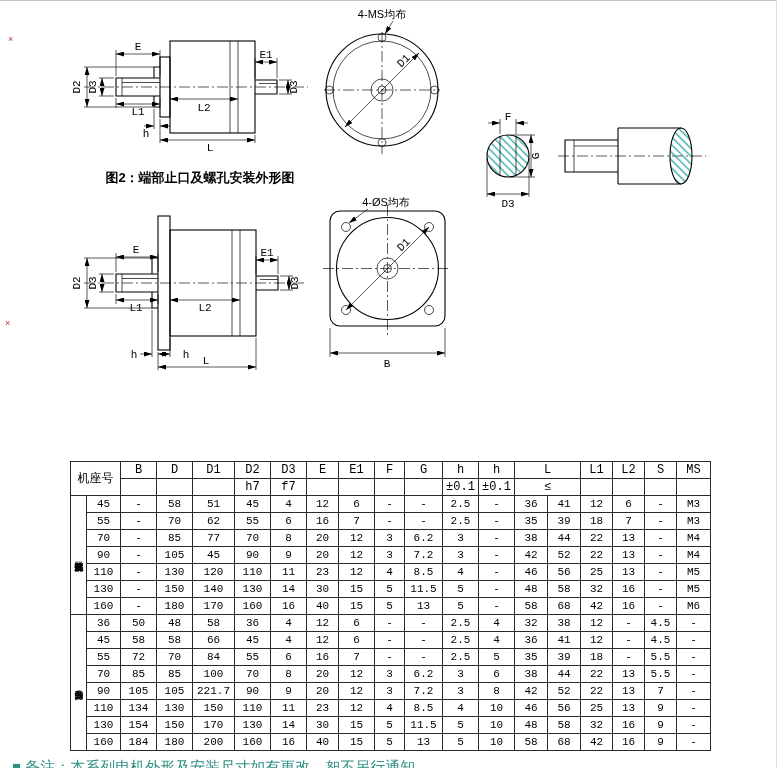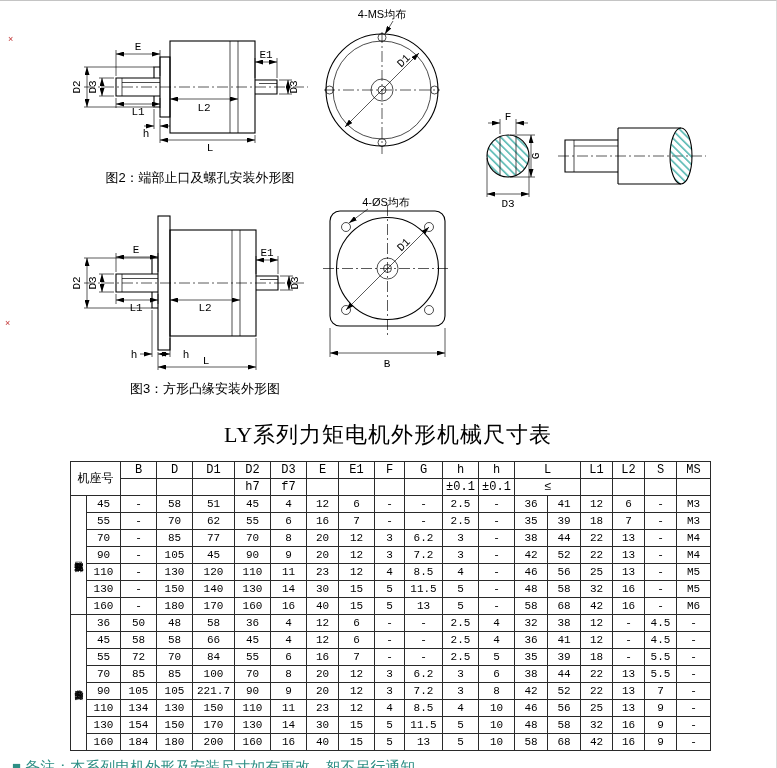--- a/index.html
+++ b/index.html
@@ -6,21 +6,21 @@
   .page{position:relative;width:777px;height:768px;background:#fff;overflow:hidden;
         font-family:"Liberation Sans",sans-serif;color:#000;
         border-top:1px solid #c4c4c4;border-right:1px solid #dcdcdc;box-sizing:border-box}
   svg{position:absolute;overflow:visible}
   svg text{font-family:"Liberation Mono",monospace;font-size:11px;fill:#000}
   svg text.cjk{font-family:"Liberation Sans",sans-serif;font-size:11px}
   .out{stroke:#000;stroke-width:1.1;fill:none}
   .thin{stroke:#000;stroke-width:.7;fill:none}
   .ext,.dim{stroke:#000;stroke-width:.65;fill:none}
   .cl{stroke:#000;stroke-width:.65;stroke-dasharray:11 3 2 3;fill:none}
-  .caption{position:absolute;font-size:13px;font-weight:400;text-align:center;white-space:nowrap}
+  .caption{position:absolute;font-size:13px;font-weight:700;text-align:center;white-space:nowrap}
   .title{position:absolute;top:419px;left:0;width:100%;text-align:center;
          font-family:"Liberation Serif",serif;font-size:22px;letter-spacing:1px}
   table.dims{position:absolute;left:70px;top:460px;width:624px;border-collapse:collapse;
              table-layout:fixed;font-family:"Liberation Mono",monospace}
   .dims th,.dims td{border:1px solid #2a2a2a;text-align:center;vertical-align:middle;
                     overflow:hidden;white-space:nowrap;padding:0}
   .dims th{font-weight:400;font-size:12px;height:16px}
   .dims th.sub{font-size:12px}
   .dims td{font-size:11px;height:16px}
   .dims td.grp{writing-mode:vertical-rl;text-orientation:upright;font-size:9px;line-height:1;
@@ -263,23 +263,21 @@
       <text x="84" y="50" text-anchor="middle" transform="rotate(-45 84 50)">D1</text>
       <line class="dim" x1="46" y1="12" x2="27" y2="26" marker-end="url(#a3f)"></line>
       <text class="cjk" x="64" y="9" text-anchor="middle">4-ØS均布</text>
       <line class="ext" x1="8" y1="131" x2="8" y2="160"></line>
         <line class="ext" x1="123" y1="131" x2="123" y2="160"></line>
       <line class="dim" x1="8" y1="156" x2="123" y2="156" marker-start="url(#a3f)" marker-end="url(#a3f)"></line>
       <text x="65" y="170" text-anchor="middle">B</text>
     </g>
   </svg>
 
-  <div class="caption" style="left:75px;top:379px;width:260px">图3：方形凸缘安装外形图</div>
-
-  <div class="title">LY系列力矩电机外形机械尺寸表</div>
+
 
   <table class="dims">
     <colgroup>
       <col style="width:16px">
         <col style="width:34px">
         <col style="width:36px">
         <col style="width:36px">
       <col style="width:42px">
         <col style="width:36px">
         <col style="width:36px">

